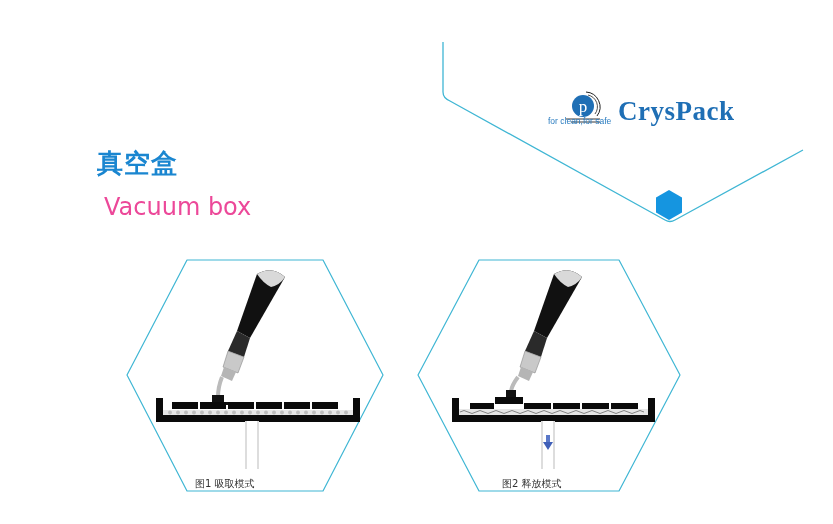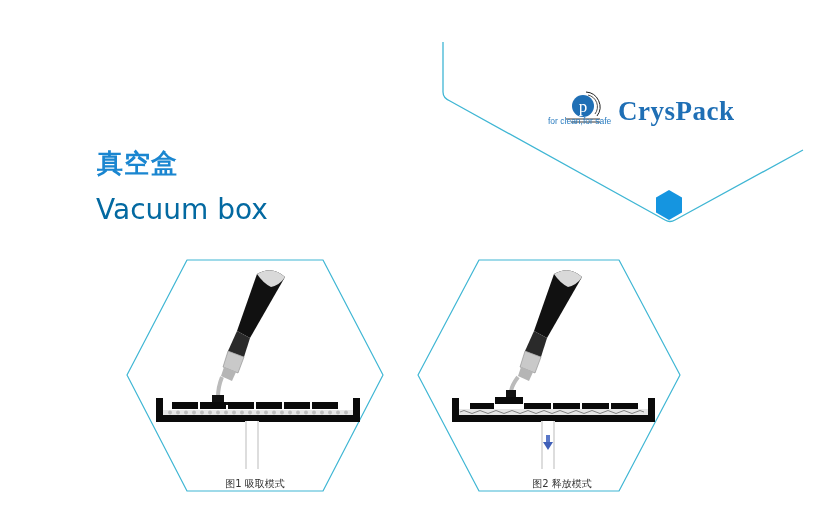--- a/index.html
+++ b/index.html
@@ -6,22 +6,22 @@
   body { width: 833px; height: 524px; position: relative; overflow: hidden;
          font-family: "Liberation Sans", "DejaVu Sans", sans-serif; }
   .abs { position: absolute; }
   #deco { left: 0; top: 0; }
   .logo { left: 548px; top: 90px; width: 210px; height: 56px; }
   .logo-mark { position: absolute; left: 18px; top: 0; width: 36px; height: 36px; }
   .logo-name { position: absolute; left: 70px; top: 6px; font-family: "Liberation Serif", "DejaVu Serif", serif;
                font-weight: bold; font-size: 27px; color: #1f6fb5; letter-spacing: 0.5px; white-space: nowrap; }
   .logo-tag { position: absolute; left: 0; top: 26px; font-size: 8.5px; color: #2a7cc0; white-space: nowrap; }
   .title-cn { left: 97px; top: 146px; font-size: 26px; color: #1a86d0; font-family: "DejaVu Sans", sans-serif; font-weight: bold; letter-spacing: 1px; }
-  .title-en { left: 96px; top: 193px; font-size: 28px; color: #0369a1; font-family: "DejaVu Sans", sans-serif; }
-  .caption { font-size: 10px; color: #333; font-family: "DejaVu Sans", sans-serif; white-space: nowrap; text-align: center; width: 120px; }
+  .title-en { left: 104px; top: 193px; font-size: 24px; color: #ec4899; font-family: "DejaVu Sans", sans-serif; }
+  .caption { font-size: 10px; color: #333; font-family: "DejaVu Sans", sans-serif; white-space: nowrap; text-align: left; width: 120px; }
 </style>
 </head>
 <body>
 
 <svg id="deco" class="abs" width="833" height="524">
   <path d="M443,42 L443,92 Q443,98 450,101 L665,220 Q670,223 675,220 L803,150" fill="none" stroke="#3fb6d4" stroke-width="1.3"></path>
   <polygon points="669,190 682,197.5 682,212.5 669,220 656,212.5 656,197.5" fill="#1595e0"></polygon>
 </svg>
 
 <div class="abs logo">

